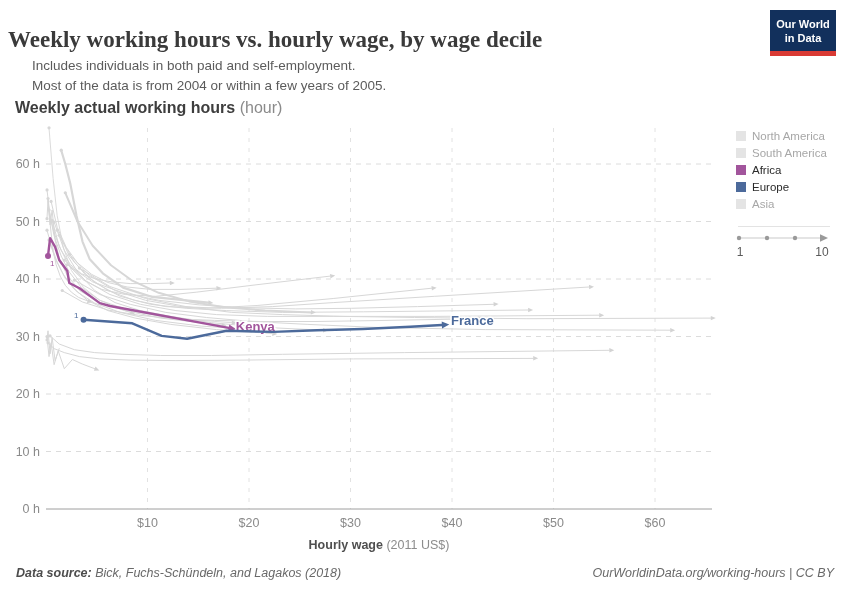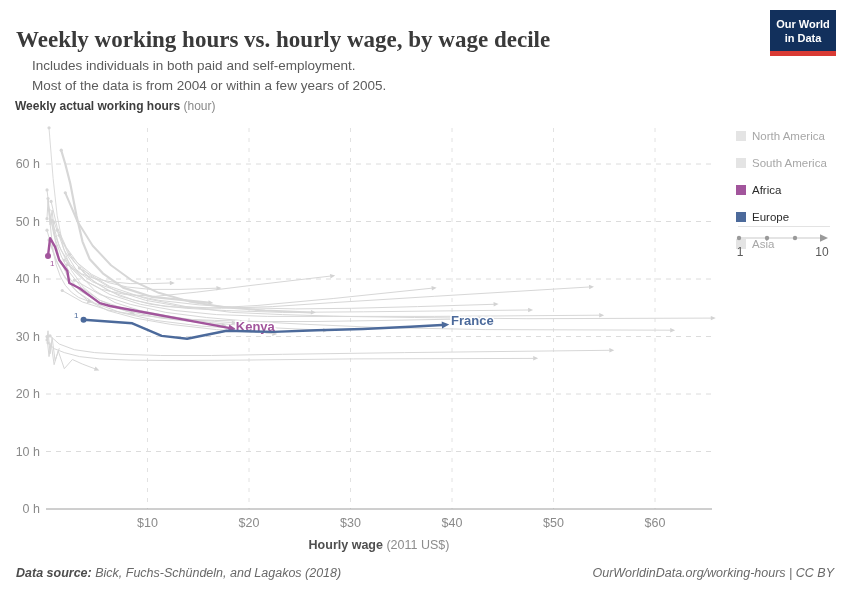--- a/index.html
+++ b/index.html
@@ -1,27 +1,27 @@
 <!DOCTYPE html>
 <html><head>
 <meta charset="utf-8">
 <style>
   html,body{margin:0;padding:0;background:#fff;}
   .page{position:relative;width:850px;height:600px;background:#ffffff;overflow:hidden;
         font-family:"Liberation Sans",sans-serif;}
-  .title{position:absolute;left:16px;top:12px;width:720px;
+  .title{position:absolute;left:8px;top:12px;width:720px;
          font-family:"Liberation Serif",serif;font-weight:700;font-size:23px;color:#3a3a3a;}
   .subtitle{position:absolute;left:32px;top:56px;font-size:13.5px;color:#5b5b5b;line-height:1.5;}
   .logo{position:absolute;top:10px;right:14px;width:66px;height:34px;color:#fff;
         font-size:11px;font-weight:700;text-align:center;line-height:1.3;padding-top:7px;}
-  .yunit{position:absolute;left:15px;top:99px;font-size:12px;color:#8a8a8a;}
+  .yunit{position:absolute;left:15px;top:99px;font-size:16px;color:#8a8a8a;}
   .yunit b{color:#3e3e3e;}
   svg#chart{position:absolute;left:0;top:0;}
   svg text{font-family:"Liberation Sans",sans-serif;}
-  .legend{position:absolute;left:736px;top:130px;display:flex;flex-direction:column;gap:15px;}
+  .legend{position:absolute;left:736px;top:130px;display:flex;flex-direction:column;gap:5px;}
   .lrow{display:flex;align-items:center;gap:6px;font-size:11.5px;cursor:pointer;height:12px;}
   .swatch{width:10px;height:10px;flex:none;}
   .divider{position:absolute;left:738px;top:226px;width:92px;border-top:1px solid #e3e3e3;}
   #decile-svg{position:absolute;left:734px;top:230px;}
   .footer{position:absolute;left:16px;right:16px;top:566px;display:flex;
           justify-content:space-between;font-size:12.5px;color:#696969;font-style:italic;}
   .footer b{color:#4d4d4d;}
 </style>
 </head>
 <body>

